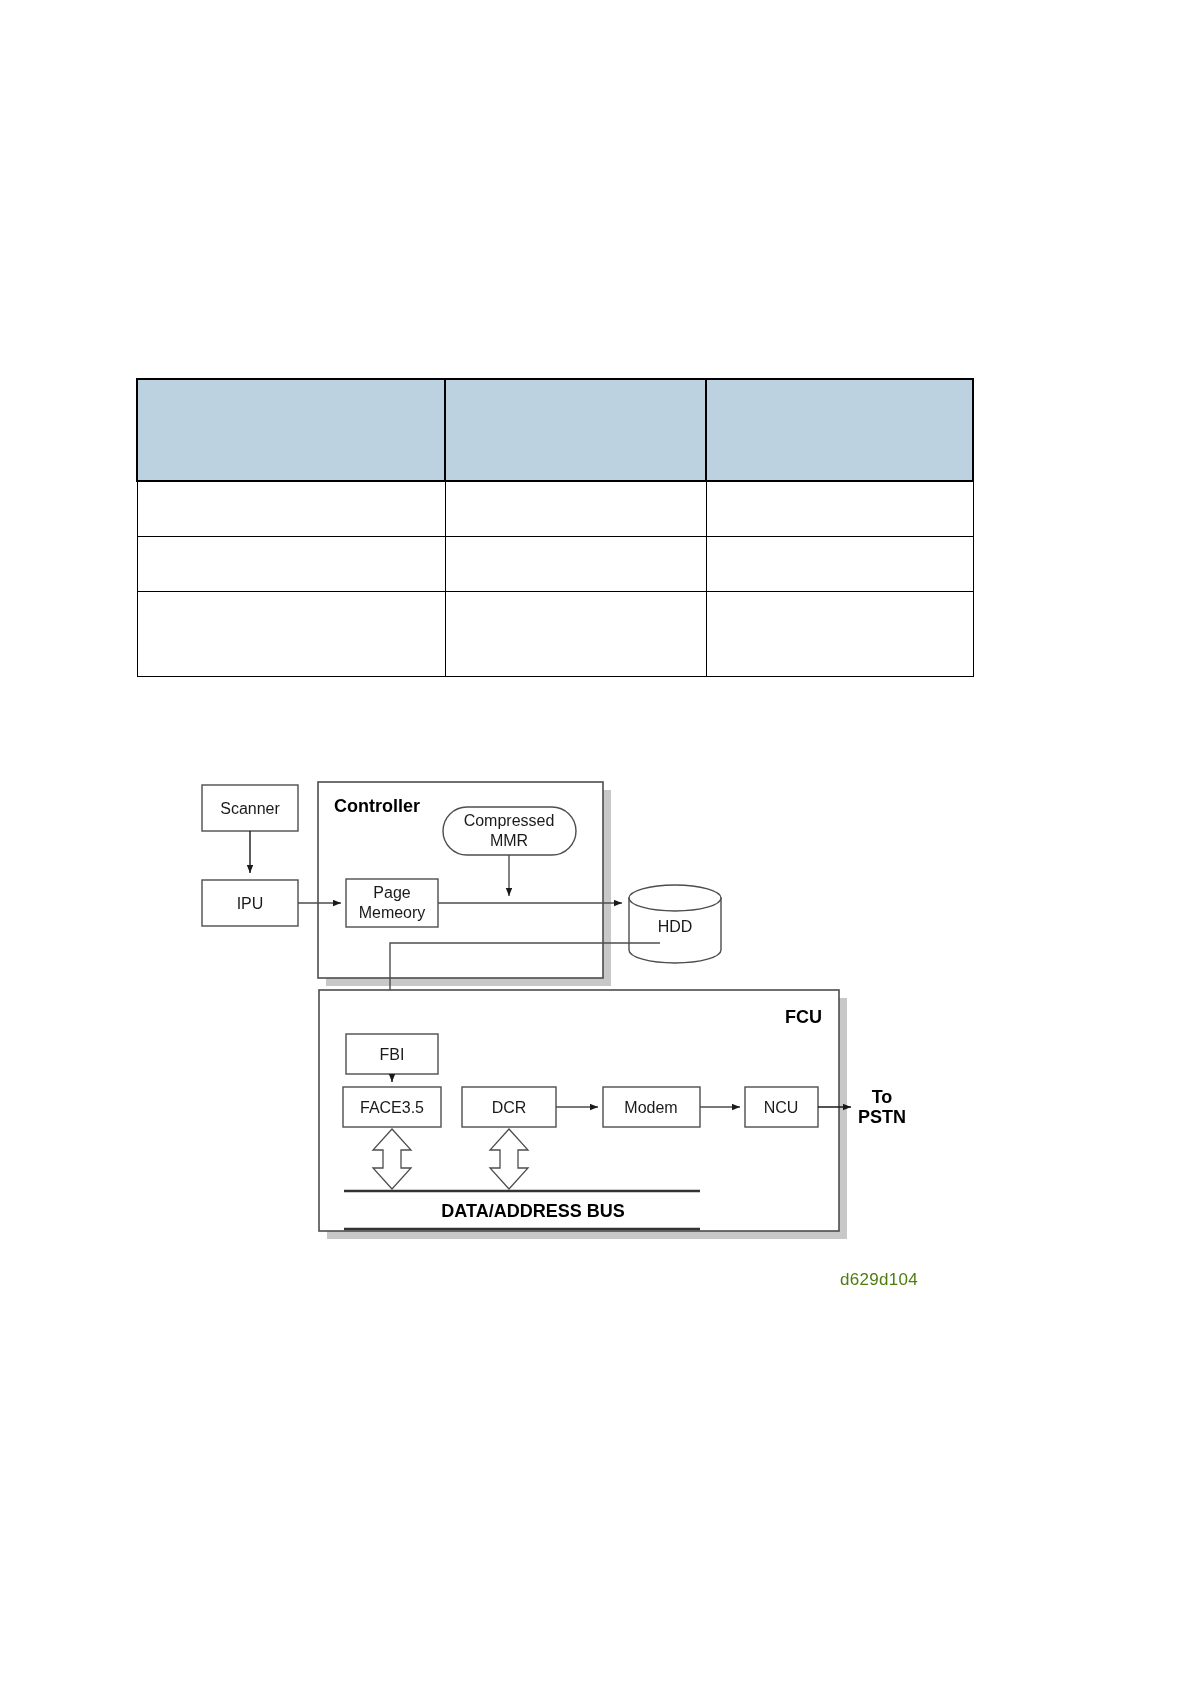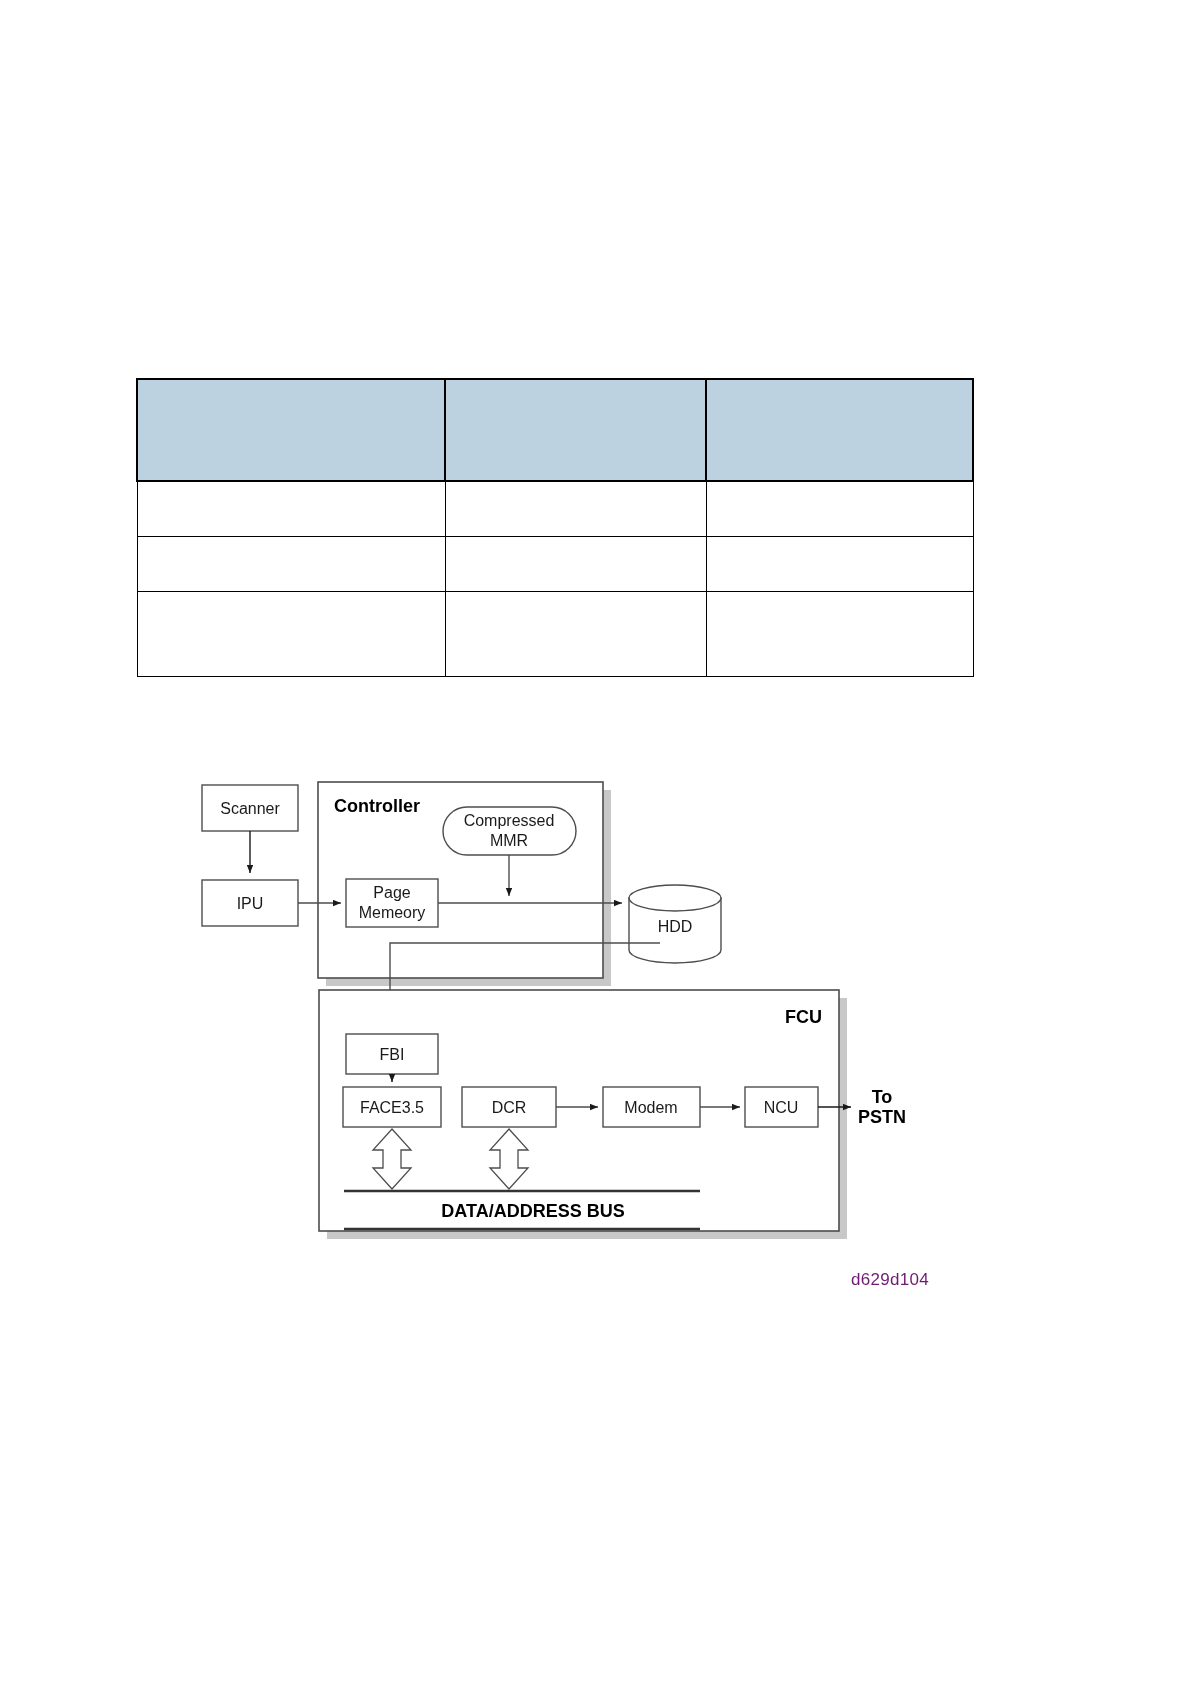--- a/index.html
+++ b/index.html
@@ -64,24 +64,24 @@
     fill: #1a1a1a;
   }
   .dg-label-bold {
     font-family: "Liberation Sans", sans-serif;
     font-size: 18px;
     font-weight: bold;
     fill: #000000;
   }
   .dg-caption {
     position: absolute;
-    right: 262px;
+    right: 273px;
     top: 530px;
     font-size: 17px;
-    color: #701a75;
+    color: #4d7c0f;
     letter-spacing: 0.3px;
   }
 </style>
 </head>
 <body>
 
 <table id="spec-table">
   <tbody>
     <tr class="header-row">
       <td class="col-a"></td>

